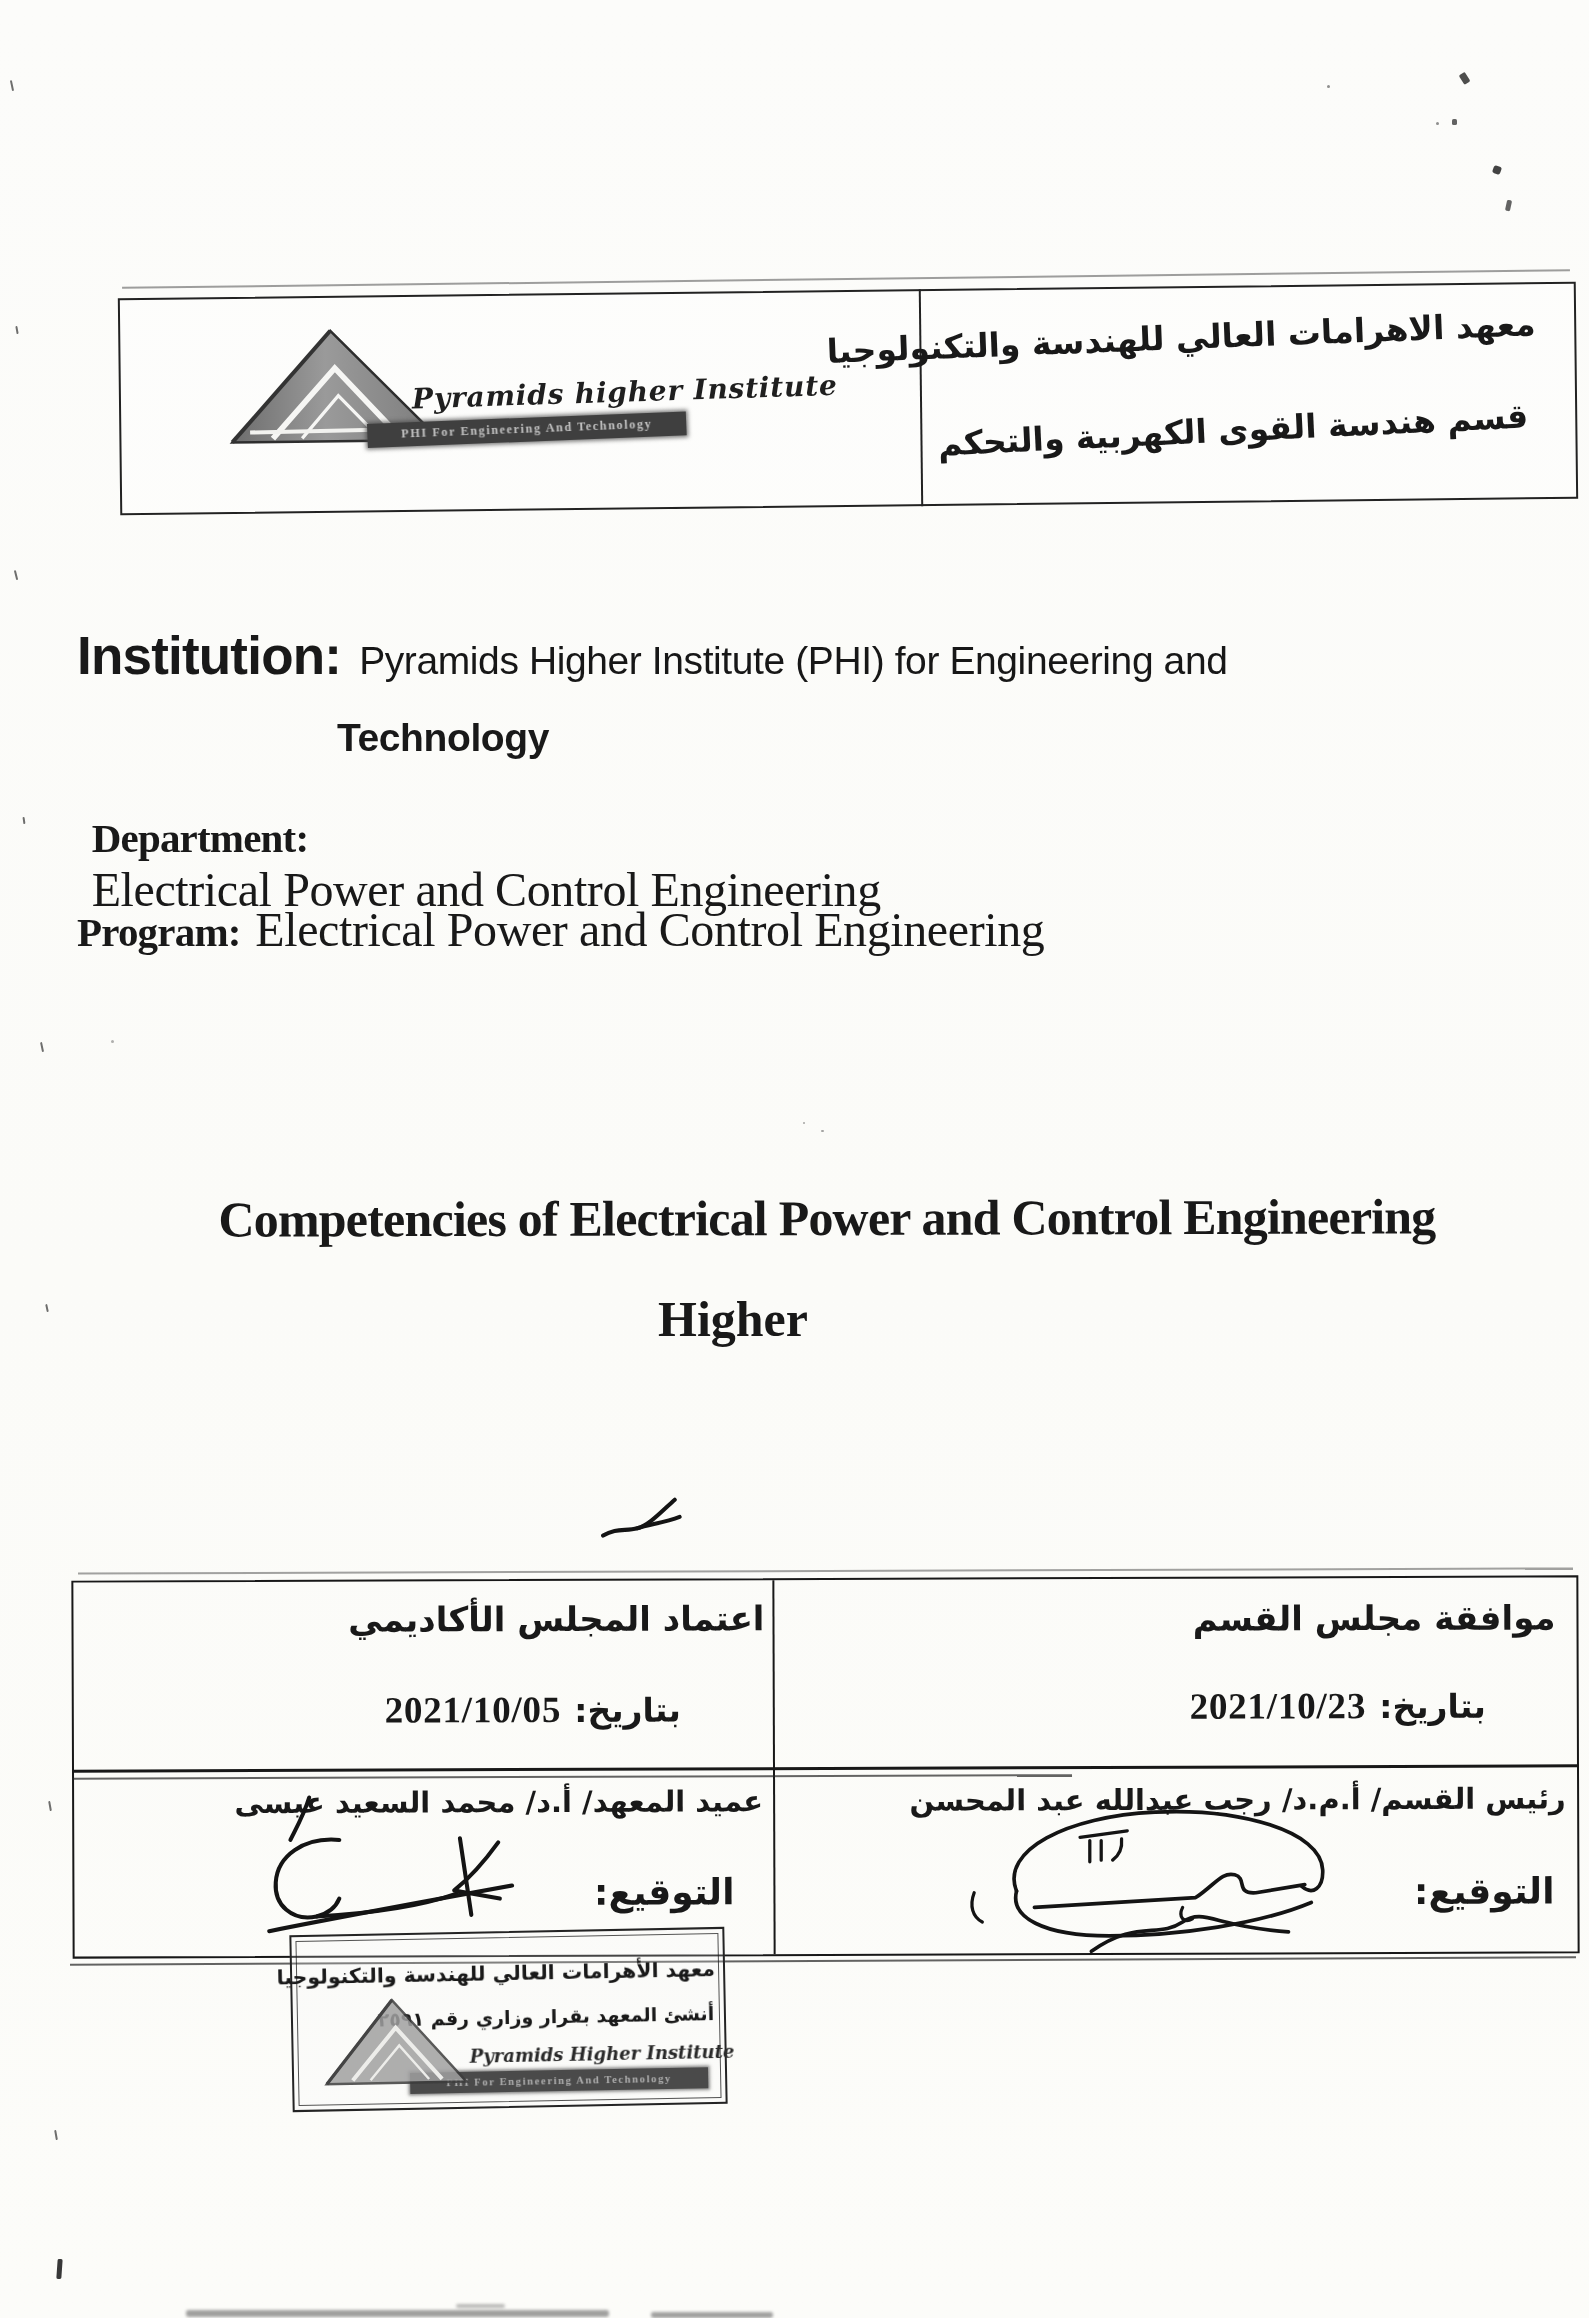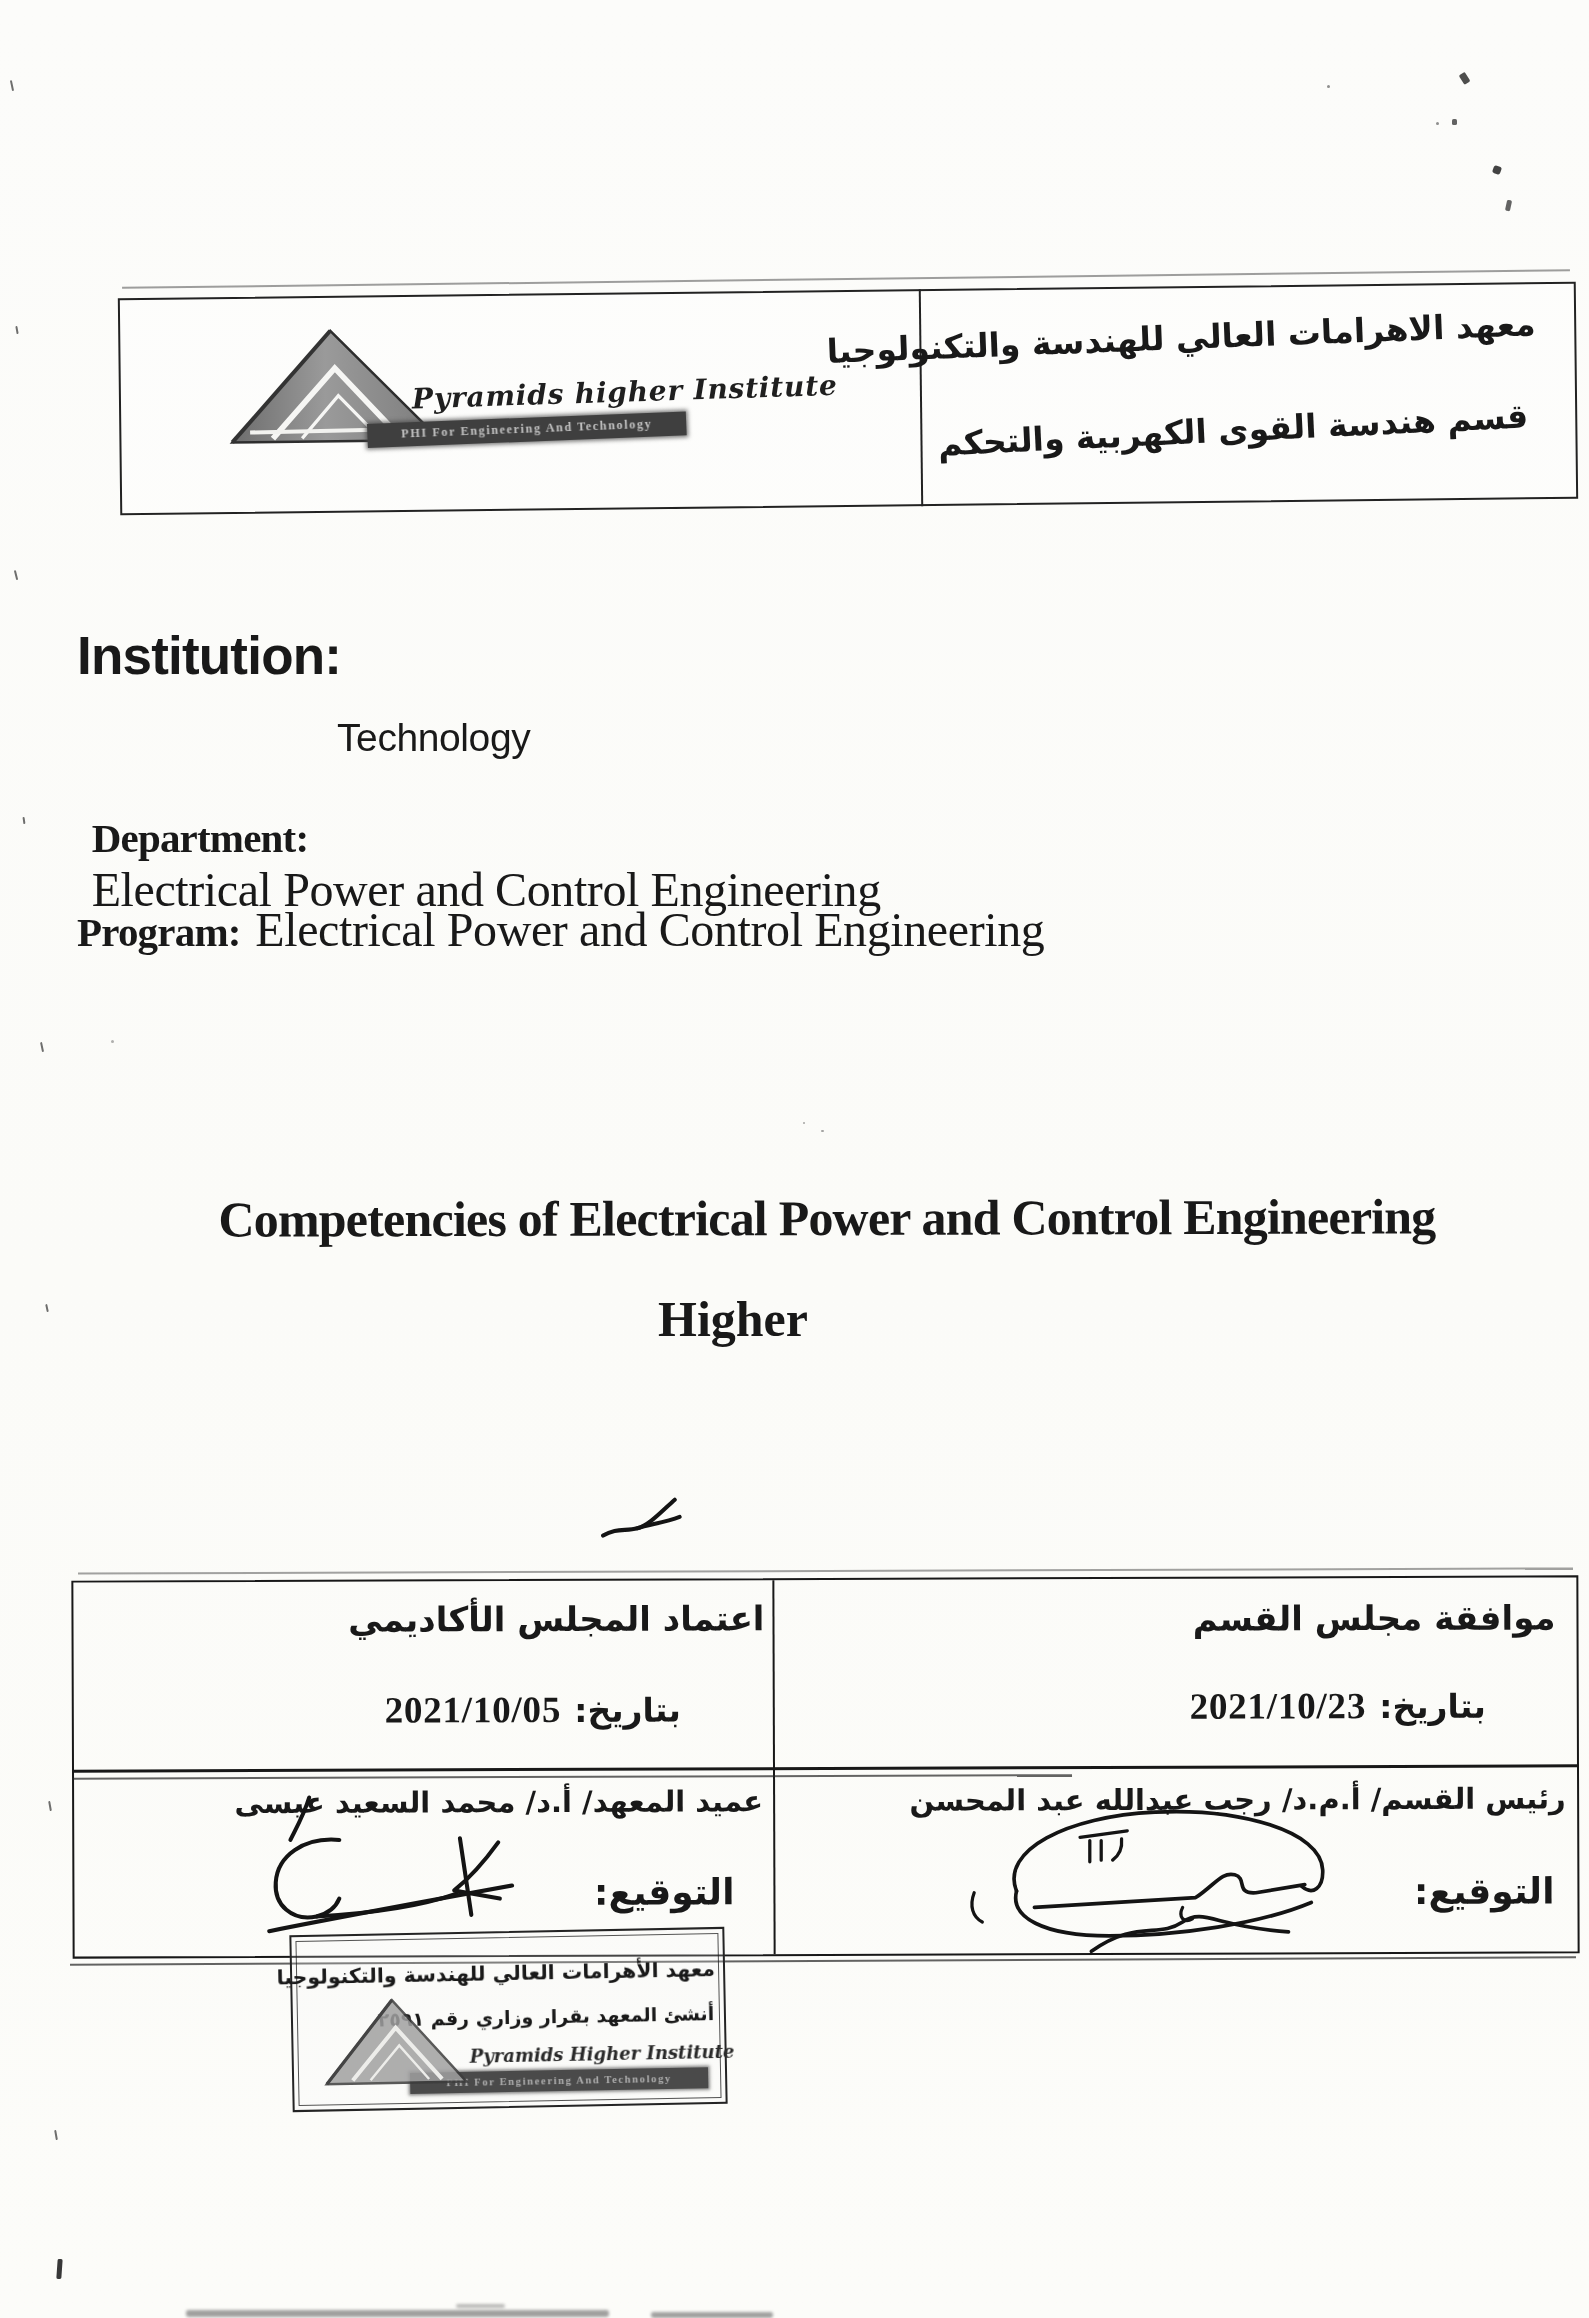--- a/index.html
+++ b/index.html
@@ -25,21 +25,21 @@
   .logo-band{position:absolute;left:246px;top:122px;width:319px;height:23.6px;background:#3f3f3f;
     box-shadow:0 0 4.1px 1.6px rgba(70,70,70,.75);transform:rotate(-1.6deg);display:flex;align-items:center;justify-content:center;overflow:hidden;}
   .logo-band span{font-family:"Liberation Serif",serif;font-weight:700;font-size:12.2px;color:#c2c2c2;
     letter-spacing:1.6px;white-space:nowrap;filter:blur(0.3px);}
 
   
   .info-line{display:flex;align-items:baseline;white-space:nowrap;}
   .inst-line{left:77px;top:625px;}
   .inst-label{font-size:53px;font-weight:700;letter-spacing:-0.8px;}
   .inst-value{font-size:39px;margin-left:18px;letter-spacing:-0.4px;color:#171717;}
-  .tech-line{left:337px;top:716px;font-size:39px;letter-spacing:-0.4px;}
+  .tech-line{left:337px;top:716px;font-size:39px;letter-spacing:-0.4px;font-weight:bold;}
   .dept-line{left:77px;top:814px;flex-direction:column;}
   .prog-line{left:77px;top:902px;}
   .serif-label{font-family:"Liberation Serif",serif;font-size:41px;font-weight:700;letter-spacing:-0.8px;}
   .serif-value{font-family:"Liberation Serif",serif;font-size:48px;margin-left:14.7px;letter-spacing:-0.4px;}
 
   
   .title1{left:827px;top:1189px;transform:translateX(-50%) rotate(-.15deg);
     font-family:"Liberation Serif",serif;font-size:50px;font-weight:700;white-space:nowrap;letter-spacing:-0.8px;}
   .title2{left:733px;top:1290px;transform:translateX(-50%);
     font-family:"Liberation Serif",serif;font-size:50px;font-weight:700;white-space:nowrap;}
@@ -105,20 +105,21 @@
     <div class="logo-band">
       <span>PHI For Engineering And Technology</span>
     </div>
 
     <div class="ar lh-ar1" dir="rtl">معهد الاهرامات العالي للهندسة والتكنولوجيا</div>
     <div class="ar lh-ar2" dir="rtl">قسم هندسة القوى الكهربية والتحكم</div>
   </div>
 
   <div class="abs info-line inst-line">
     <span class="inst-label">Institution:</span>
+    <span class="inst-value">Pyramids Higher Institute (PHI) for Engineering and</span>
   </div>
   <div class="abs tech-line">Technology</div>
 
   <div class="abs info-line dept-line">
     <span class="serif-label">Department:</span>
     <span class="serif-value">Electrical Power and Control Engineering</span>
   </div>
   <div class="abs info-line prog-line">
     <span class="serif-label">Program:</span>
     <span class="serif-value">Electrical Power and Control Engineering</span>

